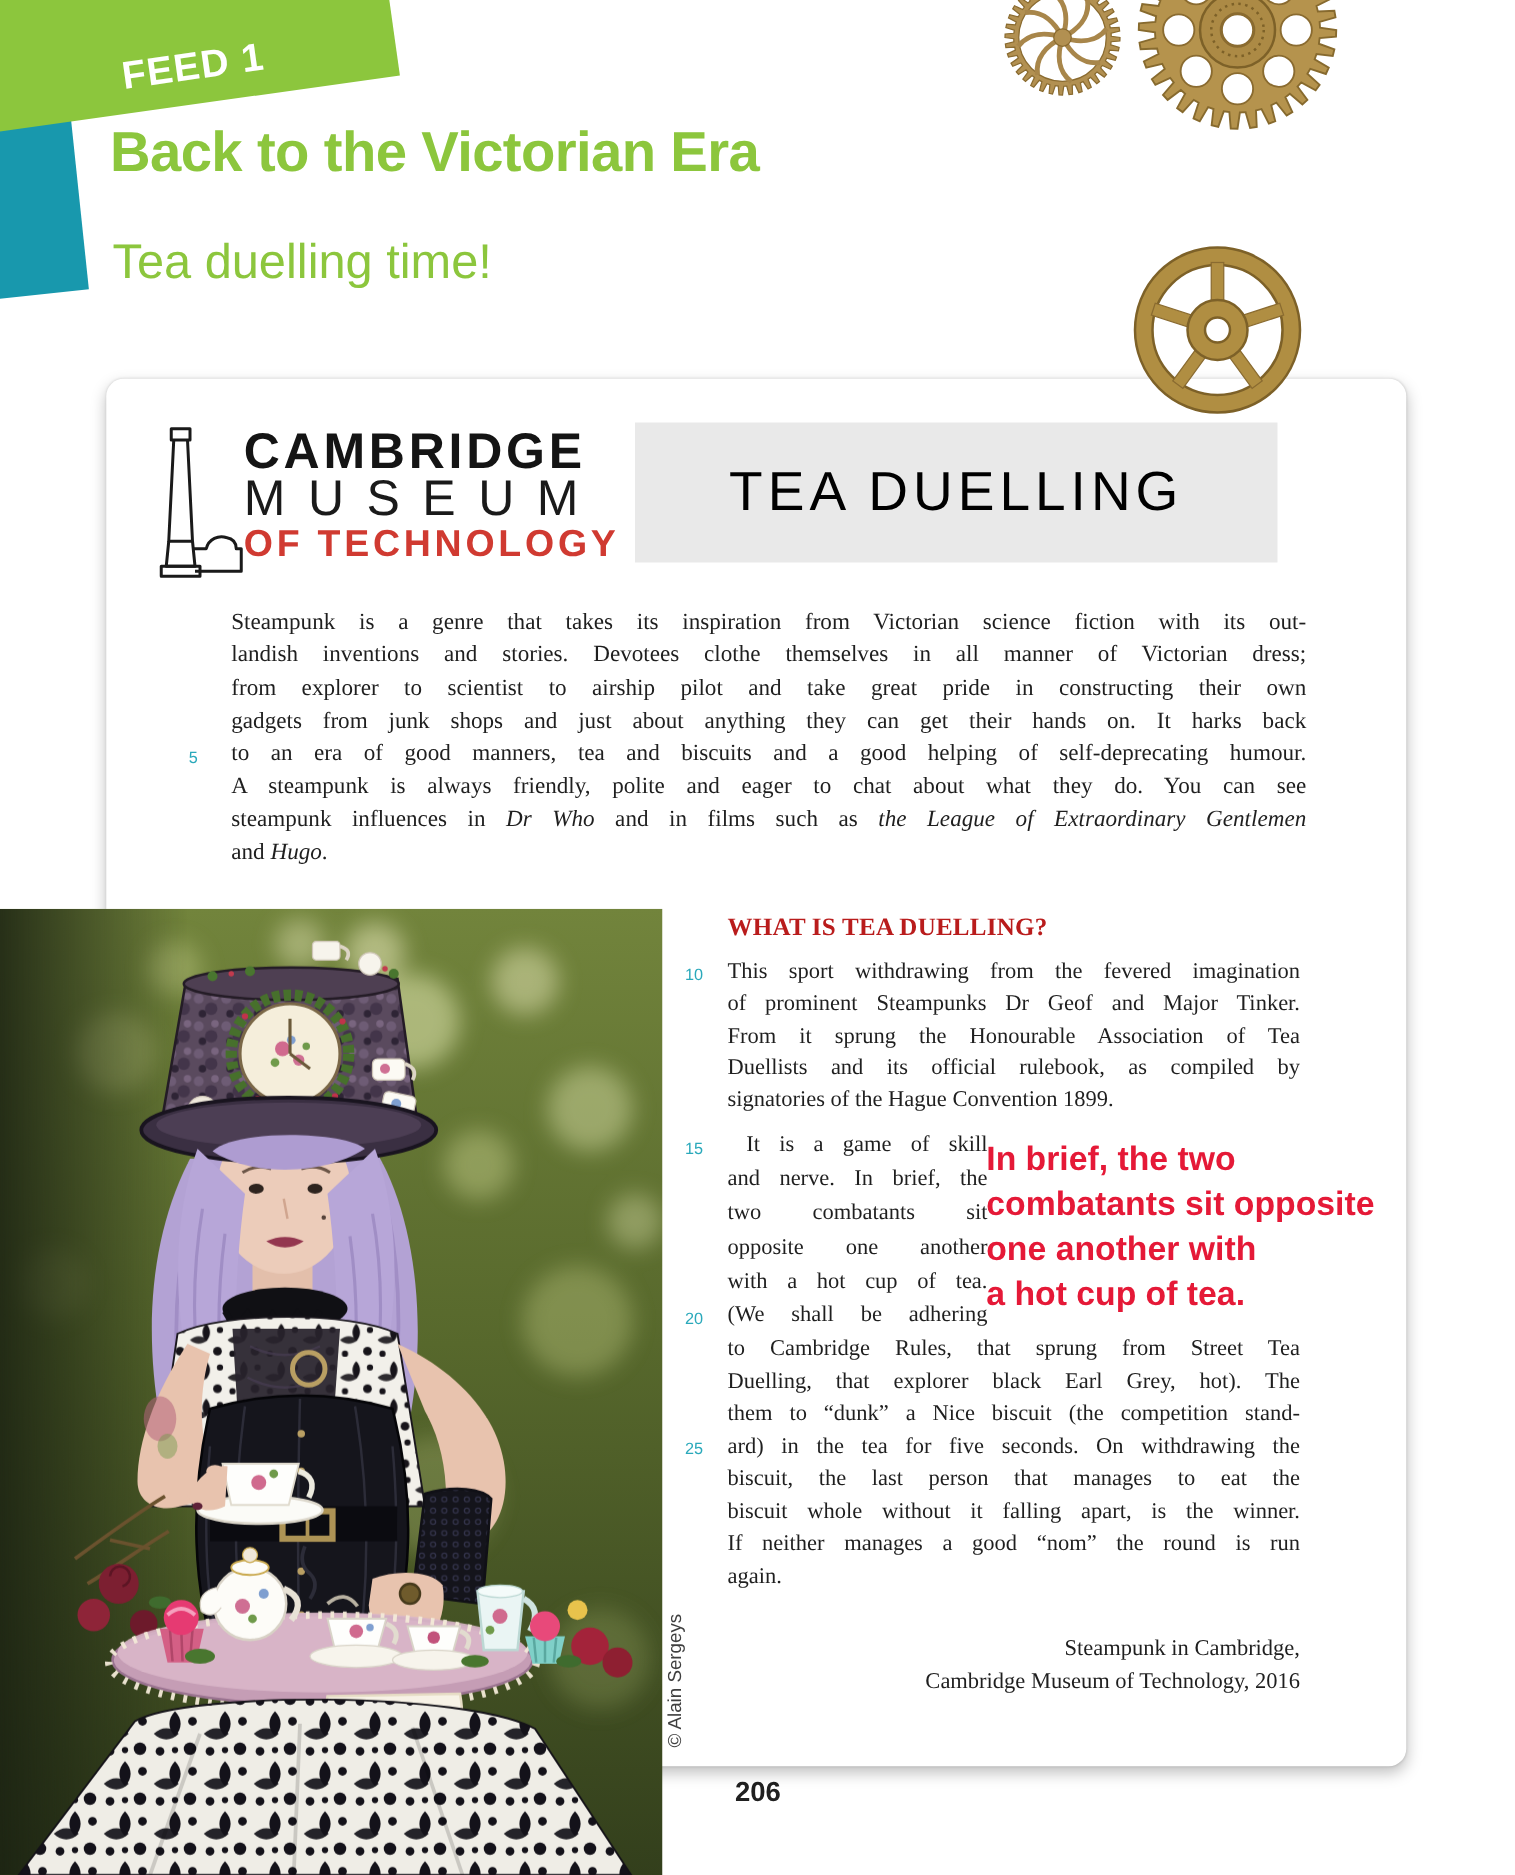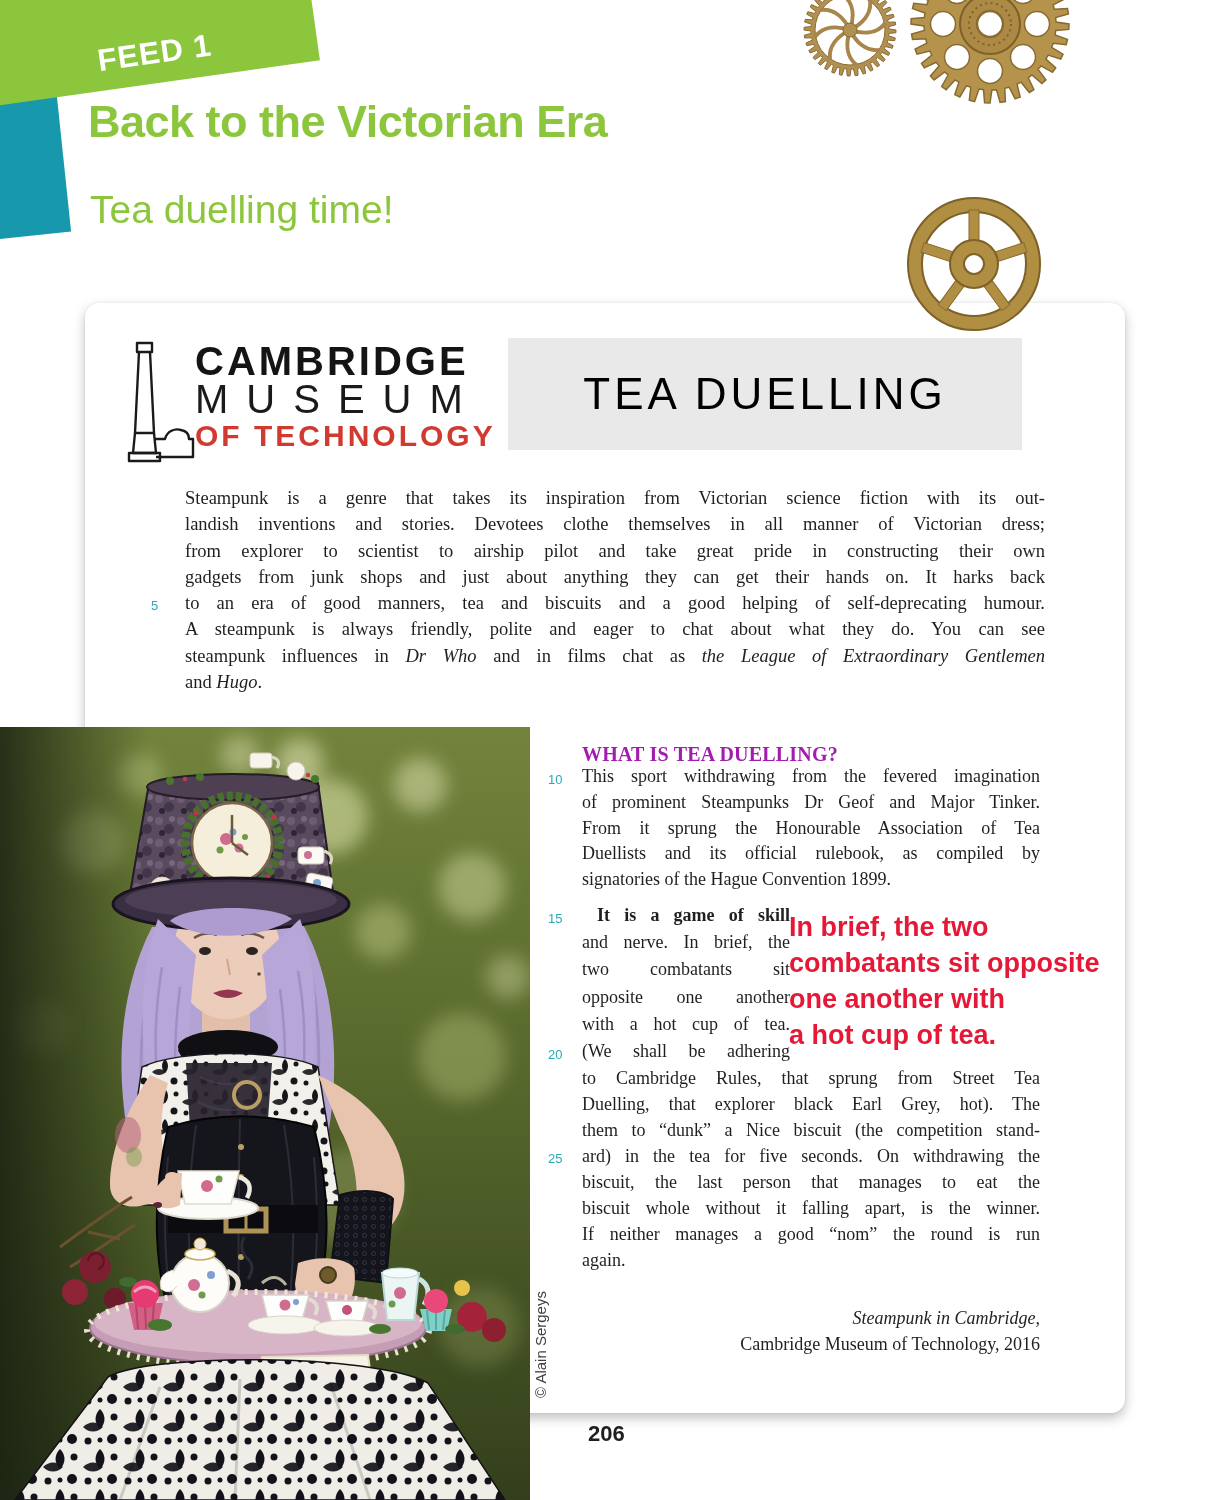--- a/index.html
+++ b/index.html
@@ -29,42 +29,42 @@
   .logo-l3{position:absolute;left:110px;top:116px;font-size:30px;font-weight:bold;
            letter-spacing:3px;color:#d03a31;white-space:nowrap;}
   
   #headline-box{position:absolute;left:423px;top:35px;width:514px;height:112px;background:#e9e9e9;
                 display:flex;align-items:center;justify-content:center;}
   #headline-text{font-size:44px;letter-spacing:4px;color:#000000;white-space:nowrap;}
   
   .tblock{position:absolute;font-family:"Liberation Serif",serif;color:#1f1f1f;}
   .tline{position:relative;text-align:justify;text-align-last:justify;}
   .tline.nojust{text-align-last:left;}
-  .tline.ind > .ltext{padding-left:15px;font-weight:bold;}
+  .tline.ind > .ltext{padding-left:15px;}
   .lnum{position:absolute;left:-34px;top:3px;width:26px;text-align:right;
         font-family:"Liberation Sans",sans-serif;font-size:13px;color:#2aa9bb;}
   .it{font-style:italic;}
   #intro{left:100px;top:182px;width:860px;font-size:18.5px;}
   #intro .tline{line-height:26.3px;}
   #sec-heading{left:497px;top:428px;font-weight:bold;font-size:20px;letter-spacing:.2px;
-               font-family:"Liberation Serif",serif;position:absolute;color:#a21caf;margin-top:12px;}
+               font-family:"Liberation Serif",serif;position:absolute;color:#b91c1c;}
   #para2{left:497px;top:461px;width:458px;font-size:18px;}
   #para2 .tline{line-height:25.8px;}
   #para3n{left:497px;top:599px;width:208px;font-size:18px;}
   #para3n .tline{line-height:27.2px;}
   #para3f{left:497px;top:762px;width:458px;font-size:18px;}
   #para3f .tline{line-height:26px;}
   
   #pull-quote{position:absolute;left:704px;top:606px;width:336px;color:#e51937;
               font-family:"Liberation Sans",sans-serif;font-weight:bold;font-size:27px;}
   #pull-quote div{line-height:36px;white-space:nowrap;}
   
   #attribution{position:absolute;left:497px;top:1002px;width:458px;text-align:right;
                font-family:"Liberation Serif",serif;font-size:18px;color:#1f1f1f;}
-  #attribution .a1{font-style:italic;line-height:26px;}
+  #attribution .a1{line-height:26px;}
   #attribution .a2{line-height:26px;}
   
   #photo{position:absolute;left:0;top:727px;width:530px;height:773px;z-index:4;}
   #photo-credit{position:absolute;left:532px;top:1398px;transform:rotate(-90deg);
                 transform-origin:0 0;font-size:15px;color:#3f3f3f;white-space:nowrap;z-index:5;}
   
   #page-number{position:absolute;left:588px;top:1421px;font-size:22px;font-weight:bold;color:#202020;}
 </style>
 </head>
 <body>
@@ -144,21 +144,21 @@
       <span id="headline-text">TEA DUELLING</span>
     </div>
 
     <div id="intro" class="tblock">
         <div class="tline"><span class="ltext">Steampunk is a genre that takes its inspiration from Victorian science fiction with its out-</span></div>
         <div class="tline"><span class="ltext">landish inventions and stories. Devotees clothe themselves in all manner of Victorian dress;</span></div>
         <div class="tline"><span class="ltext">from explorer to scientist to airship pilot and take great pride in constructing their own</span></div>
         <div class="tline"><span class="ltext">gadgets from junk shops and just about anything they can get their hands on. It harks back</span></div>
         <div class="tline"><span class="lnum">5</span><span class="ltext">to an era of good manners, tea and biscuits and a good helping of self-deprecating humour.</span></div>
         <div class="tline"><span class="ltext">A steampunk is always friendly, polite and eager to chat about what they do. You can see</span></div>
-        <div class="tline"><span class="ltext">steampunk influences in </span><span class="it">Dr Who</span><span> and in films chat as </span><span class="it">the League of Extraordinary Gentlemen</span></div>
+        <div class="tline"><span class="ltext">steampunk influences in </span><span class="it">Dr Who</span><span> and in films such as </span><span class="it">the League of Extraordinary Gentlemen</span></div>
         <div class="tline nojust"><span class="ltext">and </span><span class="it">Hugo</span><span>.</span></div>
       </div>
 
     <div id="sec-heading">WHAT IS TEA DUELLING?</div>
     <div id="para2" class="tblock">
         <div class="tline"><span class="lnum">10</span><span class="ltext">This sport withdrawing from the fevered imagination</span></div>
         <div class="tline"><span class="ltext">of prominent Steampunks Dr Geof and Major Tinker.</span></div>
         <div class="tline"><span class="ltext">From it sprung the Honourable Association of Tea</span></div>
         <div class="tline"><span class="ltext">Duellists and its official rulebook, as compiled by</span></div>
         <div class="tline nojust"><span class="ltext">signatories of the Hague Convention 1899.</span></div>

